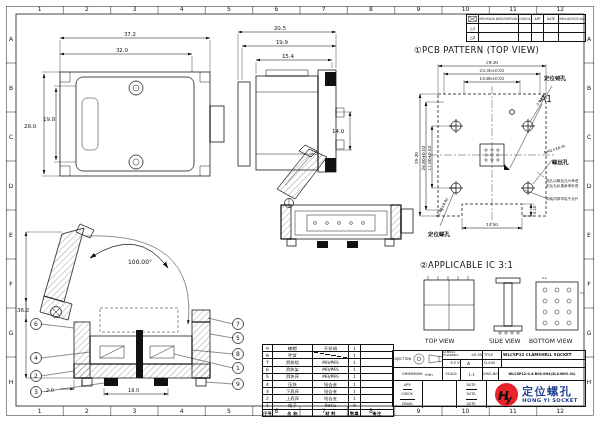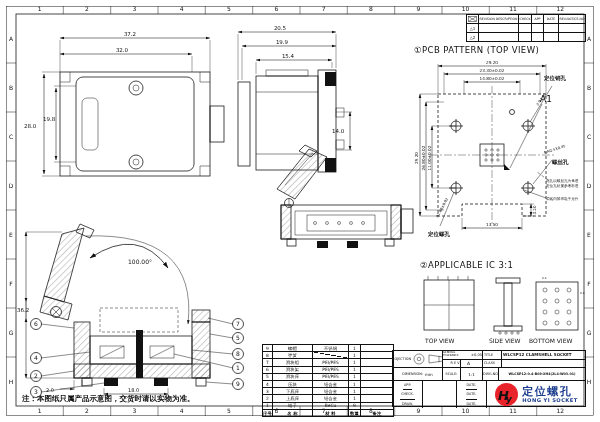--- a/index.html
+++ b/index.html
@@ -534,15 +534,14 @@
           <text x="12" y="20" font-size="9" font-style="italic" font-weight="bold" fill="#1d3e8f">y</text>
         </svg>
         <div>
           <div class="cn" style="color:#1d3e8f">定位螺孔</div>
           <div class="en" style="color:#1d3e8f">HONG YI SOCKET</div>
         </div>
       </div>
     </div>
   </div>
 
-  <div class="note">注：本图纸只属产品示意图，交货时请以实物为准。</div>
 
 </div>
 
 </body></html>

